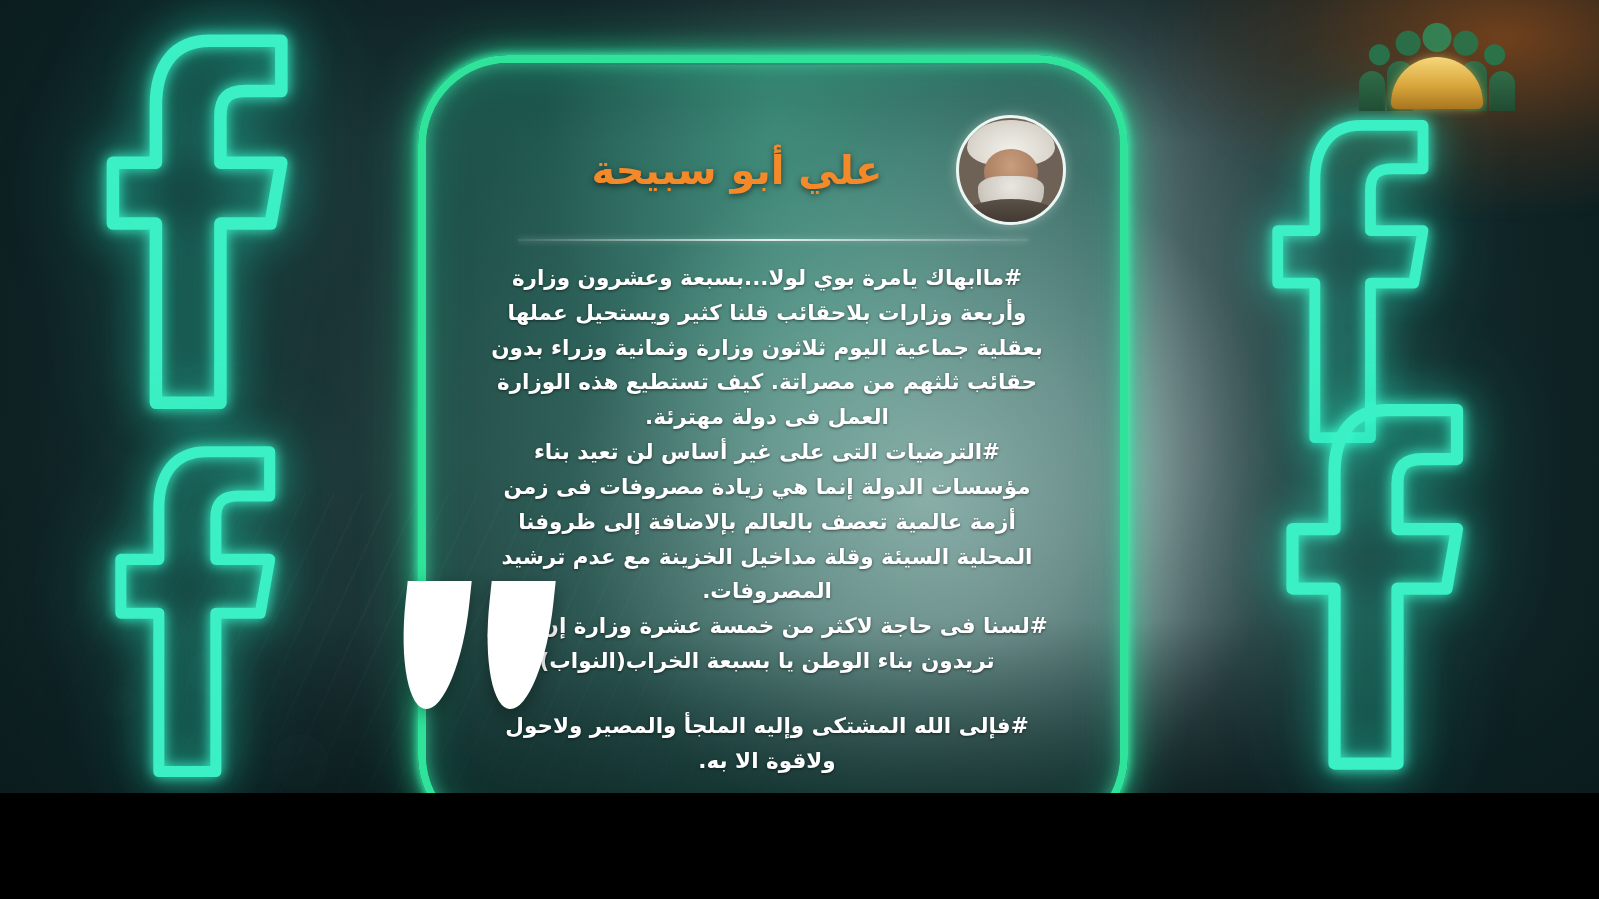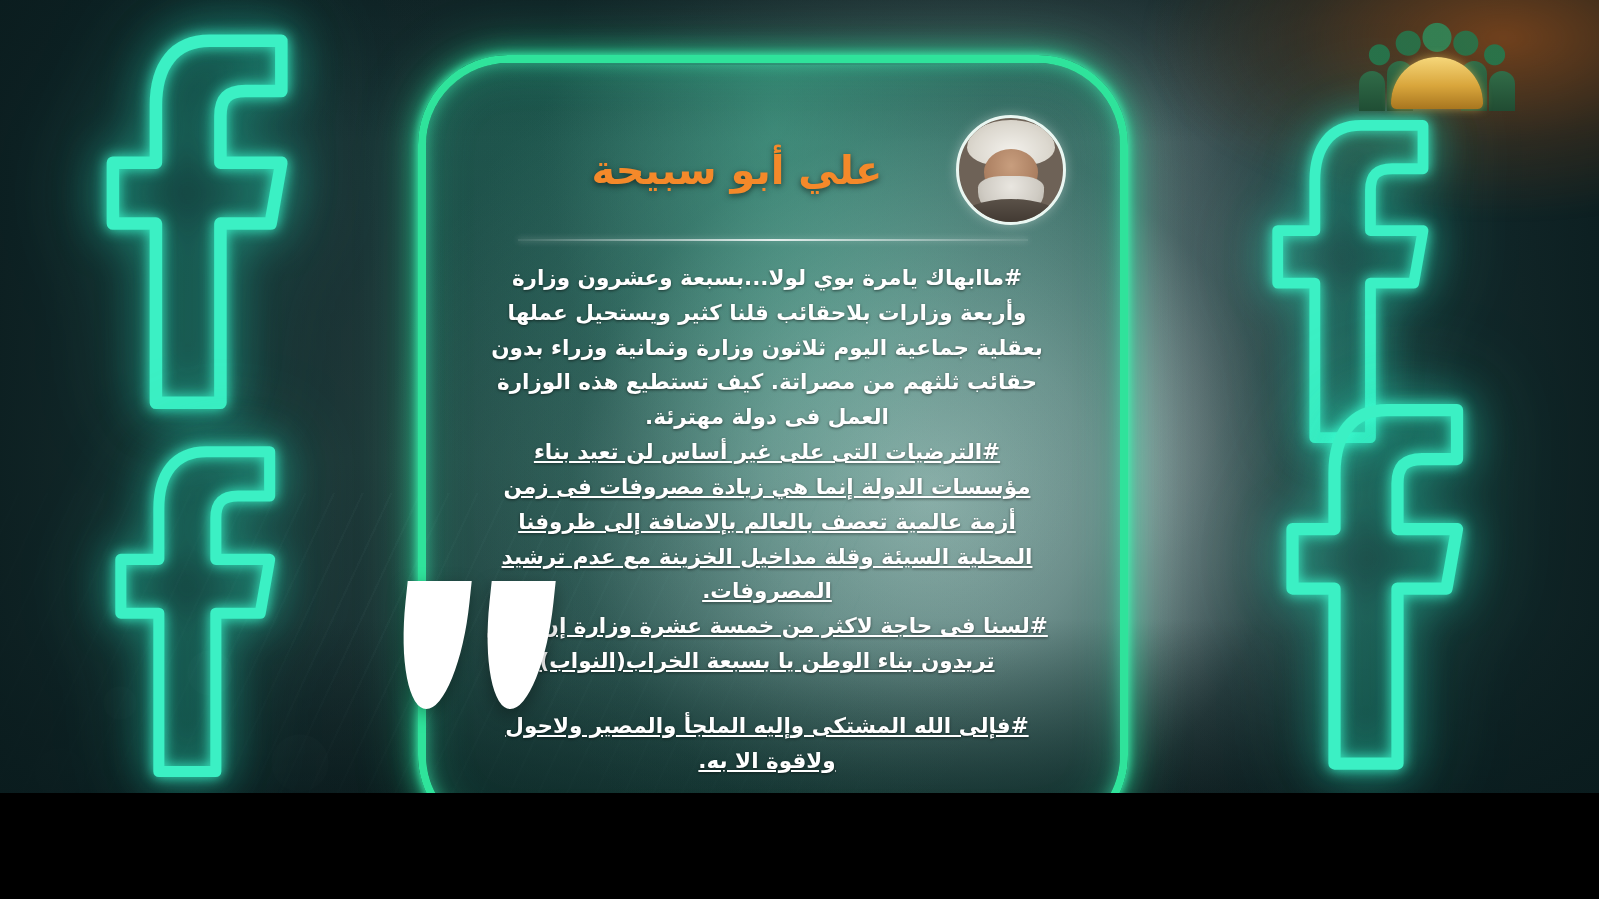--- a/index.html
+++ b/index.html
@@ -209,21 +209,21 @@
     font-size: 21.5px;
     line-height: 1.62;
     font-weight: 600;
     text-shadow: 0 1px 3px rgba(0,0,0,0.55);
     direction: rtl;
     padding: 0 6px;
   }
   .quote-body p {
     margin: 0 12px 0 0;
   }
-  .quote-body p + p { margin-top: 0px; text-decoration: underline; }
+  .quote-body p + p { margin-top: 0px; }
   .quote-body p.gap { margin-top: 30px; }
 
   
   .quote-mark {
     position: absolute;
     left: 395px;
     bottom: 62px;
     width: 180px;
     height: 150px;
     pointer-events: none;

